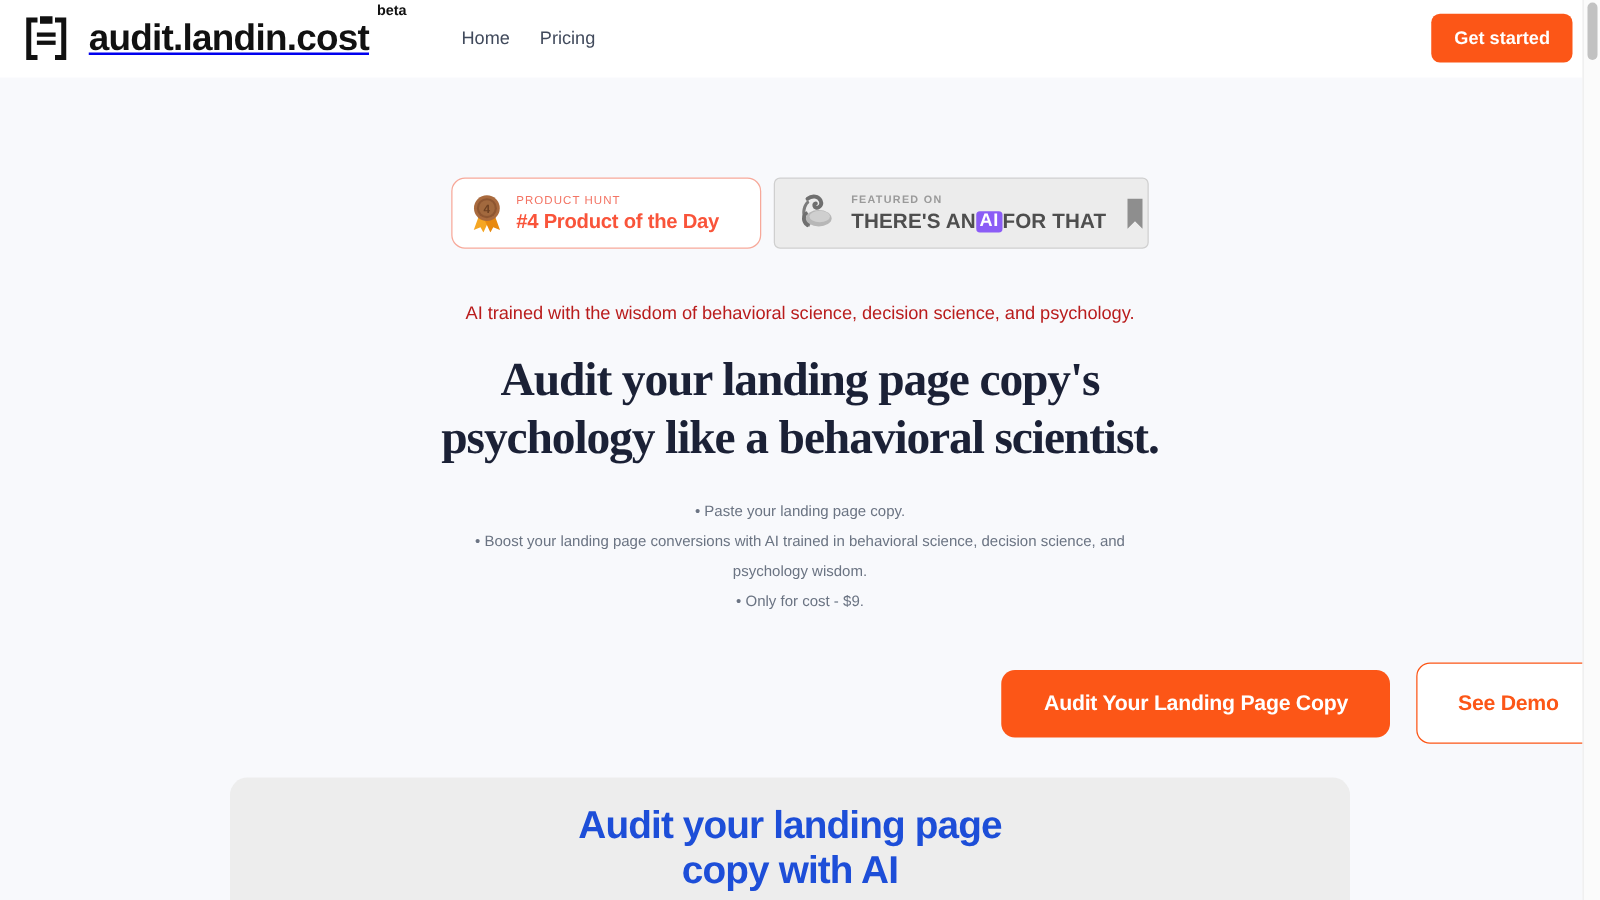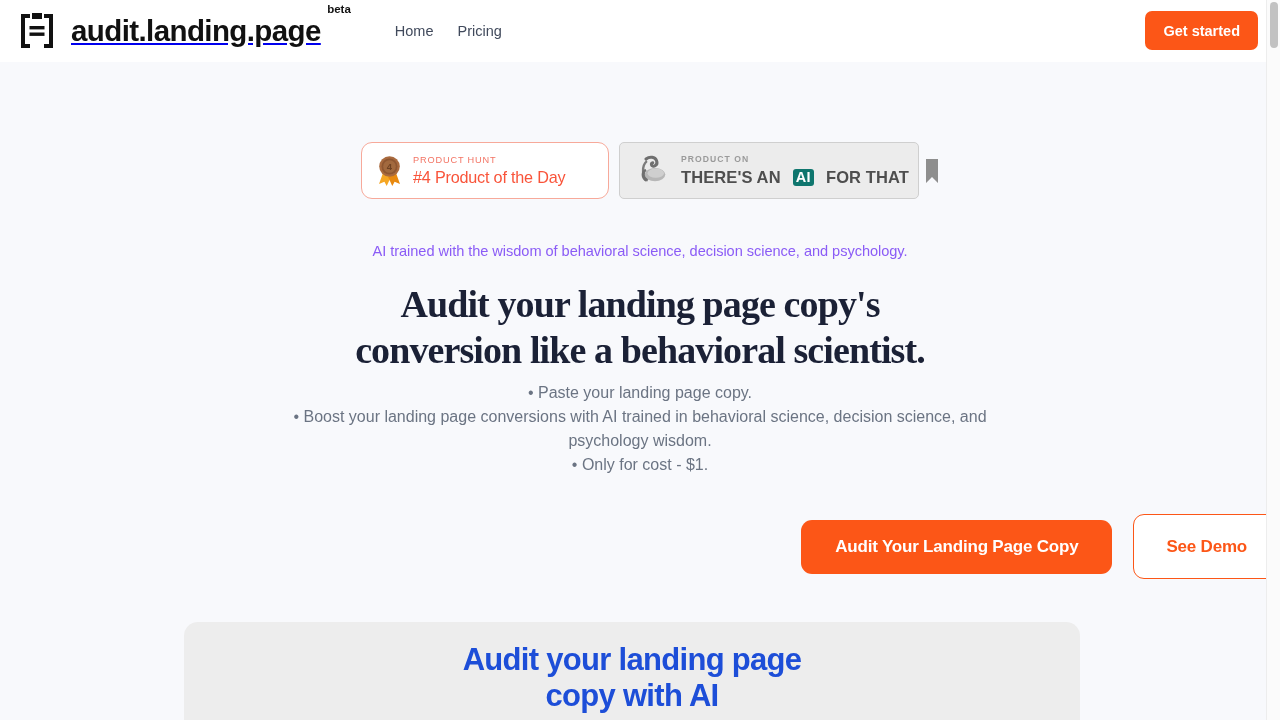--- a/index.html
+++ b/index.html
@@ -124,21 +124,21 @@
   .ph-kicker {
     font-size:9.2px;
     font-weight:normal;
     letter-spacing:.85px;
     color:#f37464;
     display:block;
     margin-bottom:4px;
   }
   .ph-title {
     font-size:16.2px;
-    font-weight:normal;
+    font-weight:bold;
     color:#f9543a;
     letter-spacing:-.2px;
     display:block;
     white-space:nowrap;
   }
 
   .badge-taft {
     width:300px; height:57px;
     background:#ececec;
     border:1.4px solid #cfcfcf;
@@ -161,52 +161,52 @@
   .taft-title {
     display:flex;
     align-items:center;
     font-size:16.5px;
     font-weight:bold;
     letter-spacing:.1px;
     color:#4e4e4e;
     white-space:nowrap;
   }
   .taft-ai {
-    background:#0f766e;
+    background:#8b5cf6;
     color:#ffffff;
     border-radius:3px;
     padding:1px 3px 2px;
-    margin:0 12px;
+    margin:0 0;
     font-size:14.5px;
     line-height:1;
     letter-spacing:.4px;
   }
   .bookmark-icon { width:16px; height:26px; flex:none; margin-left:4px; }
 
   .eyebrow {
     position:relative; z-index:2;
     margin-top:44px;
     font-size:14.6px;
-    color:#8b5cf6;
+    color:#b91c1c;
     letter-spacing:-.05px;
   }
   .headline {
     position:relative; z-index:2;
     margin-top:22px;
     font-size:38px;
     line-height:46px;
     font-weight:bold;
     color:#1b2136;
     letter-spacing:-.9px;
     font-family:Liberation Serif, serif;
   }
   .subcopy {
     position:relative; z-index:2;
-    margin-top:8px;
-    font-size:16px;
+    margin-top:24px;
+    font-size:12px;
     line-height:24px;
     color:#6b7483;
     max-width:760px;
     margin-left:auto; margin-right:auto;
   }
   .subcopy .line { display:block; }
 
   .cta-row {
     position:relative; z-index:2;
     margin-top:37px;
@@ -292,21 +292,21 @@
       <span class="logo-mark">
         <svg width="42" height="42" viewBox="0 0 42 42" aria-hidden="true">
           <path d="M5 4 h9 v4 h-5 v26 h5 v4 h-9 z" fill="#111111"></path>
           <path d="M37 4 h-9 v4 h5 v26 h-5 v4 h9 z" fill="#111111"></path>
           <rect x="16" y="3" width="10" height="6" fill="#111111"></rect>
           <rect x="13.5" y="16" width="15" height="3.4" fill="#111111"></rect>
           <rect x="13.5" y="22.5" width="15" height="3.4" fill="#111111"></rect>
         </svg>
       </span>
       <span class="brand-name">
-        <span>audit.landing.page</span>
+        <span>audit.landin.cost</span>
         <sup class="brand-beta">beta</sup>
       </span>
     </a>
 
     <nav class="nav-links">
       <a class="nav-link" href="#">Home</a>
       <a class="nav-link" href="#">Pricing</a>
     </nav>
 
     <button class="nav-cta">Get started</button>
@@ -339,47 +339,47 @@
         <span class="arm-icon">
           <svg width="36" height="36" viewBox="0 0 36 36" aria-hidden="true">
             <path d="M12 6 c4-3 9-2 10.5 1.5 c1 2.4 .3 4.2-1.4 5.2 c-1.6 1-3.2 .4-3.6-1 c-.3-1.1 .3-1.9 1.2-2" fill="none" stroke="#6f6f6f" stroke-width="3.1" stroke-linecap="round"></path>
             <path d="M12.5 7 c-3.5 2.6-5 7-4.6 11.4 c.4 4.6 2.6 8.4 5.4 10.2 l1.2-2.6 c-2.2-1.6-3.8-4.8-4.1-8.3 c-.3-3.4 .8-6.8 3.1-8.6z" fill="#7c7c7c"></path>
             <ellipse cx="21" cy="21.6" rx="10.3" ry="6.6" fill="#b7b7b7"></ellipse>
             <ellipse cx="21.8" cy="20.2" rx="8.2" ry="4.6" fill="#cfcfcf"></ellipse>
             <path d="M11.5 16 c-2.6 .8-3.9 3.1-3.9 5.8 c0 3.1 1.9 5.9 4.6 7 l1.3-2.8 c-1.9-.9-3-2.5-3-4.3 c0-1.6 .8-3 2.1-3.6z" fill="#6f6f6f"></path>
           </svg>
         </span>
         <span class="taft-text">
-          <span class="taft-kicker">PRODUCT ON</span>
+          <span class="taft-kicker">FEATURED ON</span>
           <span class="taft-title">
             <span>THERE'S AN</span>
             <span class="taft-ai">AI</span>
             <span>FOR THAT</span>
           </span>
         </span>
         <span class="bookmark-icon">
           <svg width="16" height="26" viewBox="0 0 16 26" aria-hidden="true">
             <path d="M2 1 h12 v24 l-6-6 -6 6 z" fill="#8e8e8e"></path>
           </svg>
         </span>
       </div>
     </div>
 
     <p class="eyebrow">AI trained with the wisdom of behavioral science, decision science, and psychology.</p>
 
     <h1 class="headline">
       <span>Audit your landing page copy's</span><br>
-      <span>conversion like a behavioral scientist.</span>
+      <span>psychology like a behavioral scientist.</span>
     </h1>
 
     <div class="subcopy">
       <span class="line">• Paste your landing page copy.</span>
       <span class="line">• Boost your landing page conversions with AI trained in behavioral science, decision science, and</span>
       <span class="line">psychology wisdom.</span>
-      <span class="line">• Only for cost - $1.</span>
+      <span class="line">• Only for cost - $9.</span>
     </div>
 
     <div class="cta-row">
       <button class="btn-primary">Audit Your Landing Page Copy</button>
       <button class="btn-secondary">See Demo</button>
     </div>
   </div>
 
   <div class="demo-card">
     <div class="demo-heading">

